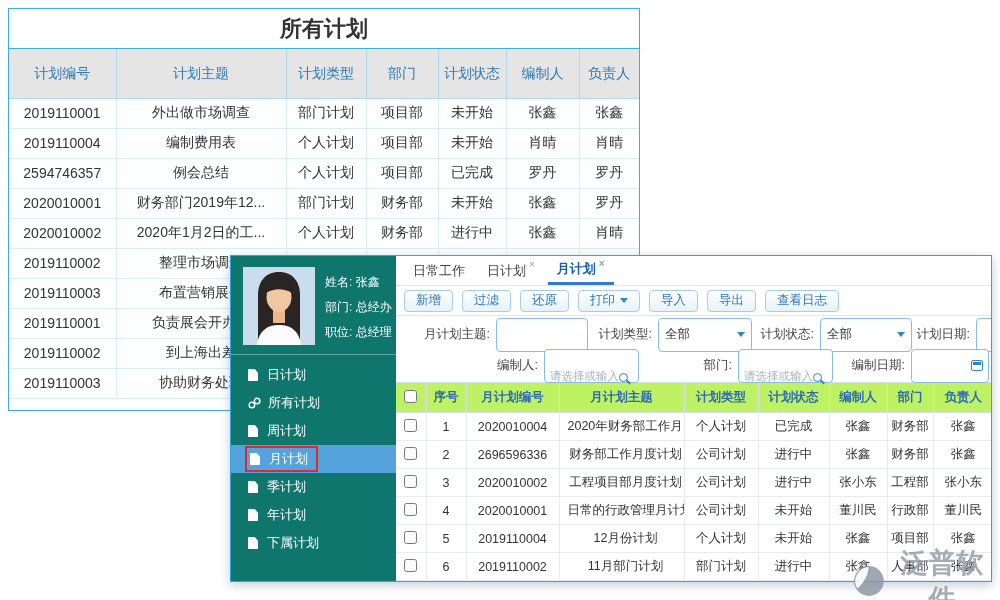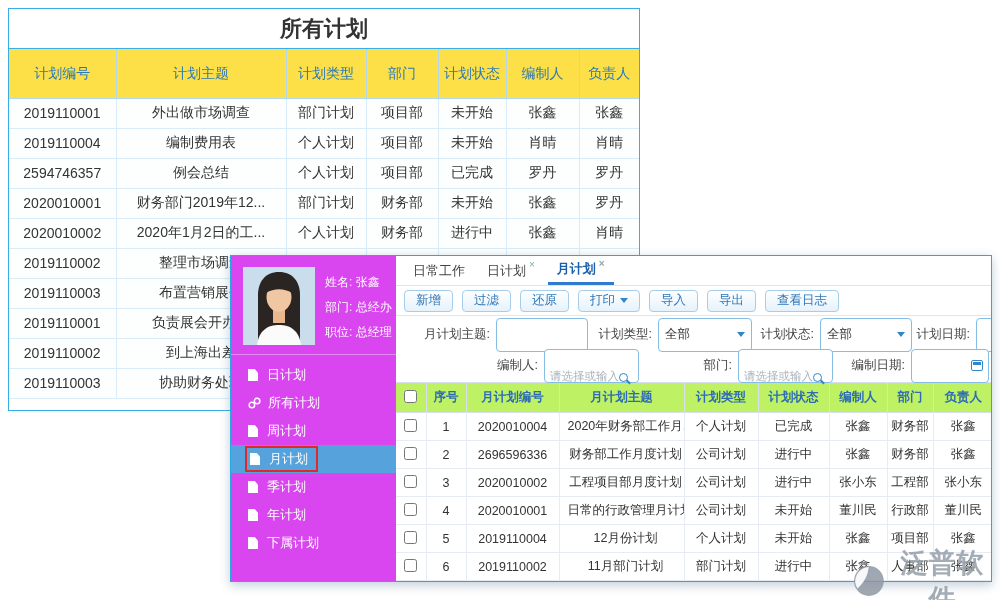--- a/index.html
+++ b/index.html
@@ -6,34 +6,34 @@
   html,body { width:1000px; height:600px; background:#fff; overflow:hidden;
     font-family:"Liberation Sans","DejaVu Sans",sans-serif; }
   body { position:relative; }
 
   
   .bgwin { position:absolute; left:8px; top:8px; width:632px; height:403px;
     background:#fff; border:1px solid #38aee4; }
   .bgwin .title { height:40px; line-height:40px; text-align:center; font-size:22px;
     font-weight:bold; color:#333; border-bottom:1px solid #38aee4; background:#fff; }
   table.bgtable { width:100%; border-collapse:collapse; table-layout:fixed; }
-  table.bgtable th { background:#fde047; color:#2e79b4; font-weight:normal; font-size:14px;
+  table.bgtable th { background:#e5e5e5; color:#2e79b4; font-weight:normal; font-size:14px;
     height:49px; border:1px solid #b0d9f0; border-top:none; text-align:center; line-height:1.25; }
   table.bgtable th:first-child, table.bgtable td:first-child { border-left:none; }
   table.bgtable th:last-child, table.bgtable td:last-child { border-right:none; }
   table.bgtable td { height:30px; font-size:14px; color:#333; text-align:center;
     border:1px solid #d9ecf8; border-top:none; white-space:nowrap; overflow:hidden; background:#fdfefe; }
 
   
   .overlay { position:absolute; left:230px; top:255px; width:762px; height:327px;
     background:#fff; border:1px solid #2aa7e0; box-shadow:0 3px 10px rgba(30,80,120,.28);
     display:flex; }
 
   
-  .sidebar { width:165px; flex-shrink:0; background:#d946ef; color:#fff; overflow:hidden; }
+  .sidebar { width:165px; flex-shrink:0; background:#0f766e; color:#fff; overflow:hidden; }
   .profile { display:flex; padding:11px 6px 9px 12px; border-bottom:1px solid rgba(255,255,255,.35); }
   .avatar { width:72px; height:78px; flex-shrink:0; background:#c8dcec; overflow:hidden; }
   .pinfo { margin-left:10px; font-size:12px; padding-top:3px; }
   .pinfo div { line-height:25px; white-space:nowrap; }
   .section-head { display:flex; justify-content:space-between; align-items:center;
     padding:8px 12px 7px 14px; font-size:14px; font-weight:bold;
     border-bottom:1px solid rgba(255,255,255,.3); }
   .gear { font-size:15px; color:#eaf4fc; font-weight:normal; }
   .menu { padding-top:6px; }
   .menu-item { height:28px; display:flex; align-items:center; padding-left:17px;

